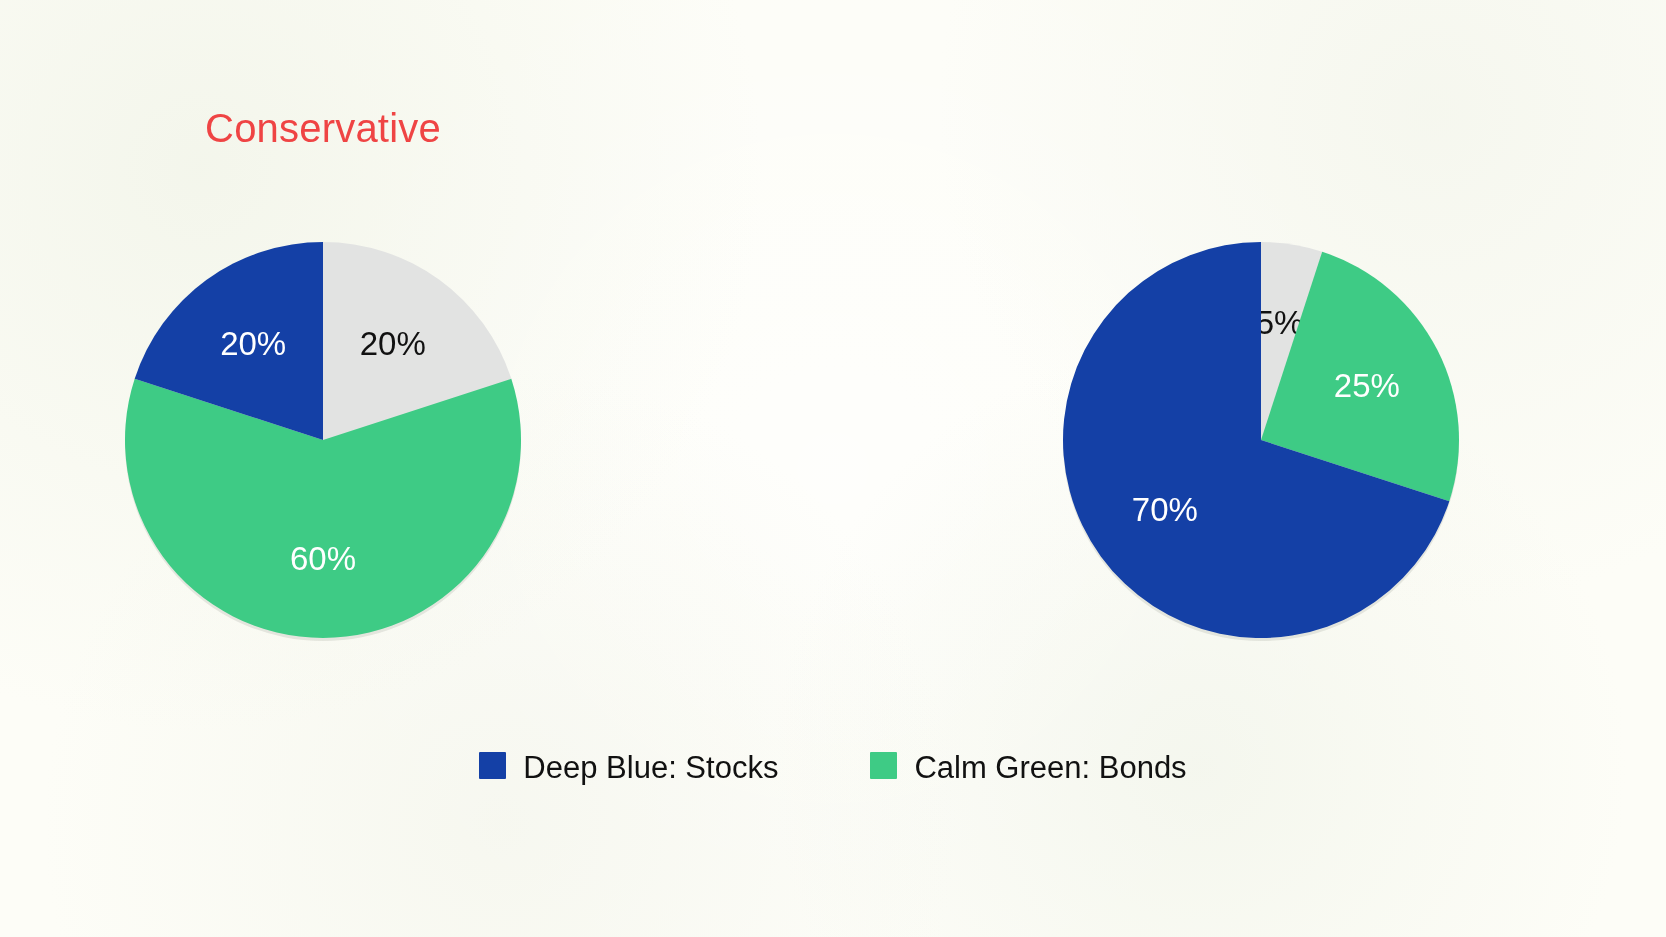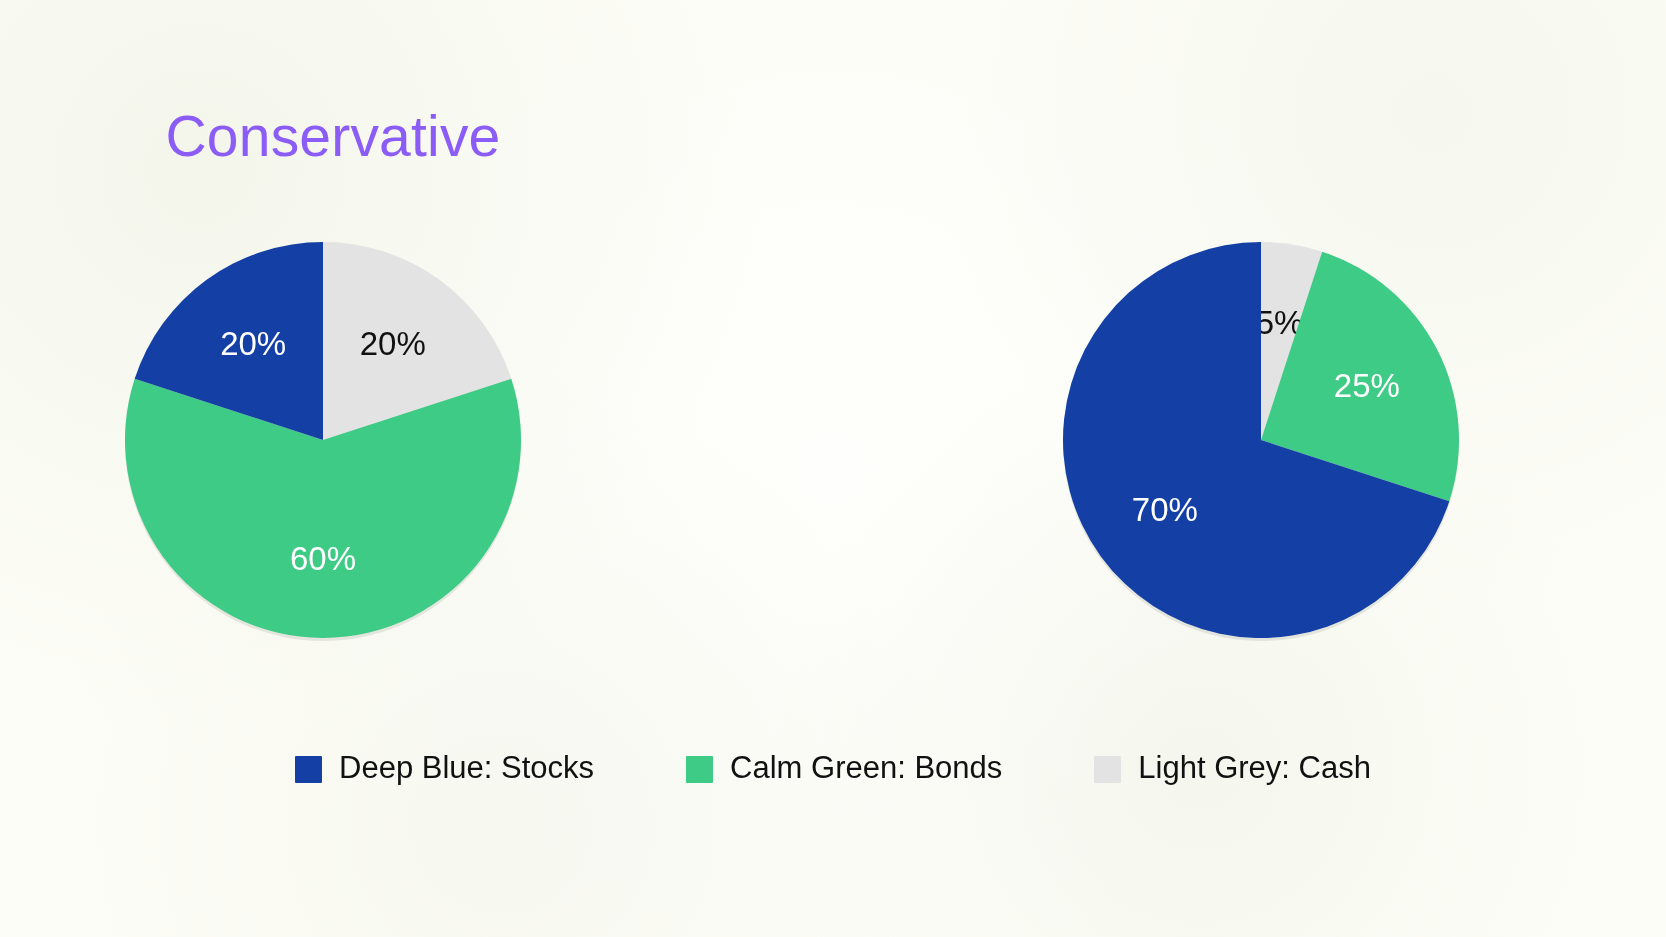--- a/index.html
+++ b/index.html
@@ -49,26 +49,26 @@
     width: 520px;
     height: 700px;
   }
   #panel-0 { left: 63px; }
   #panel-1 { left: 526px; }
   #panel-2 { left: 1001px; }
 
   .panel-title {
     position: absolute;
     top: 108px;
-    left: 10px;
+    left: 0;
     width: 520px;
     text-align: center;
-    font-size: 57px;
+    font-size: 40px;
     font-weight: 400;
-    color: #8b5cf6;
+    color: #ef4444;
     letter-spacing: 0.2px;
     line-height: 1;
   }
 
   .pie-wrap {
     position: absolute;
     top: 240px;
     left: 60px;
     width: 400px;
     height: 400px;
@@ -96,21 +96,21 @@
     left: 0;
     width: 1666px;
     height: 90px;
     display: flex;
     align-items: center;
     justify-content: center;
     gap: 92px;
   }
   .legend-item {
     display: flex;
-    align-items: flex-end;
+    align-items: flex-start;
     gap: 17px;
   }
   .legend-swatch {
     width: 27px;
     height: 27px;
     flex: 0 0 auto;
     border-radius: 1px;
   }
   .legend-text {
     font-size: 31px;
@@ -165,20 +165,16 @@
     <div class="legend-item">
       <span class="legend-swatch" style="background: rgb(20, 64, 166);"></span>
       <span class="legend-text">Deep Blue: Stocks</span>
     </div>
 
     <div class="legend-item">
       <span class="legend-swatch" style="background: rgb(62, 203, 133);"></span>
       <span class="legend-text">Calm Green: Bonds</span>
     </div>
 
-    <div class="legend-item">
-      <span class="legend-swatch" style="background: rgb(226, 227, 226);"></span>
-      <span class="legend-text">Light Grey: Cash</span>
-    </div>
 
   </div>
 
 </div>
 
 </body></html>

